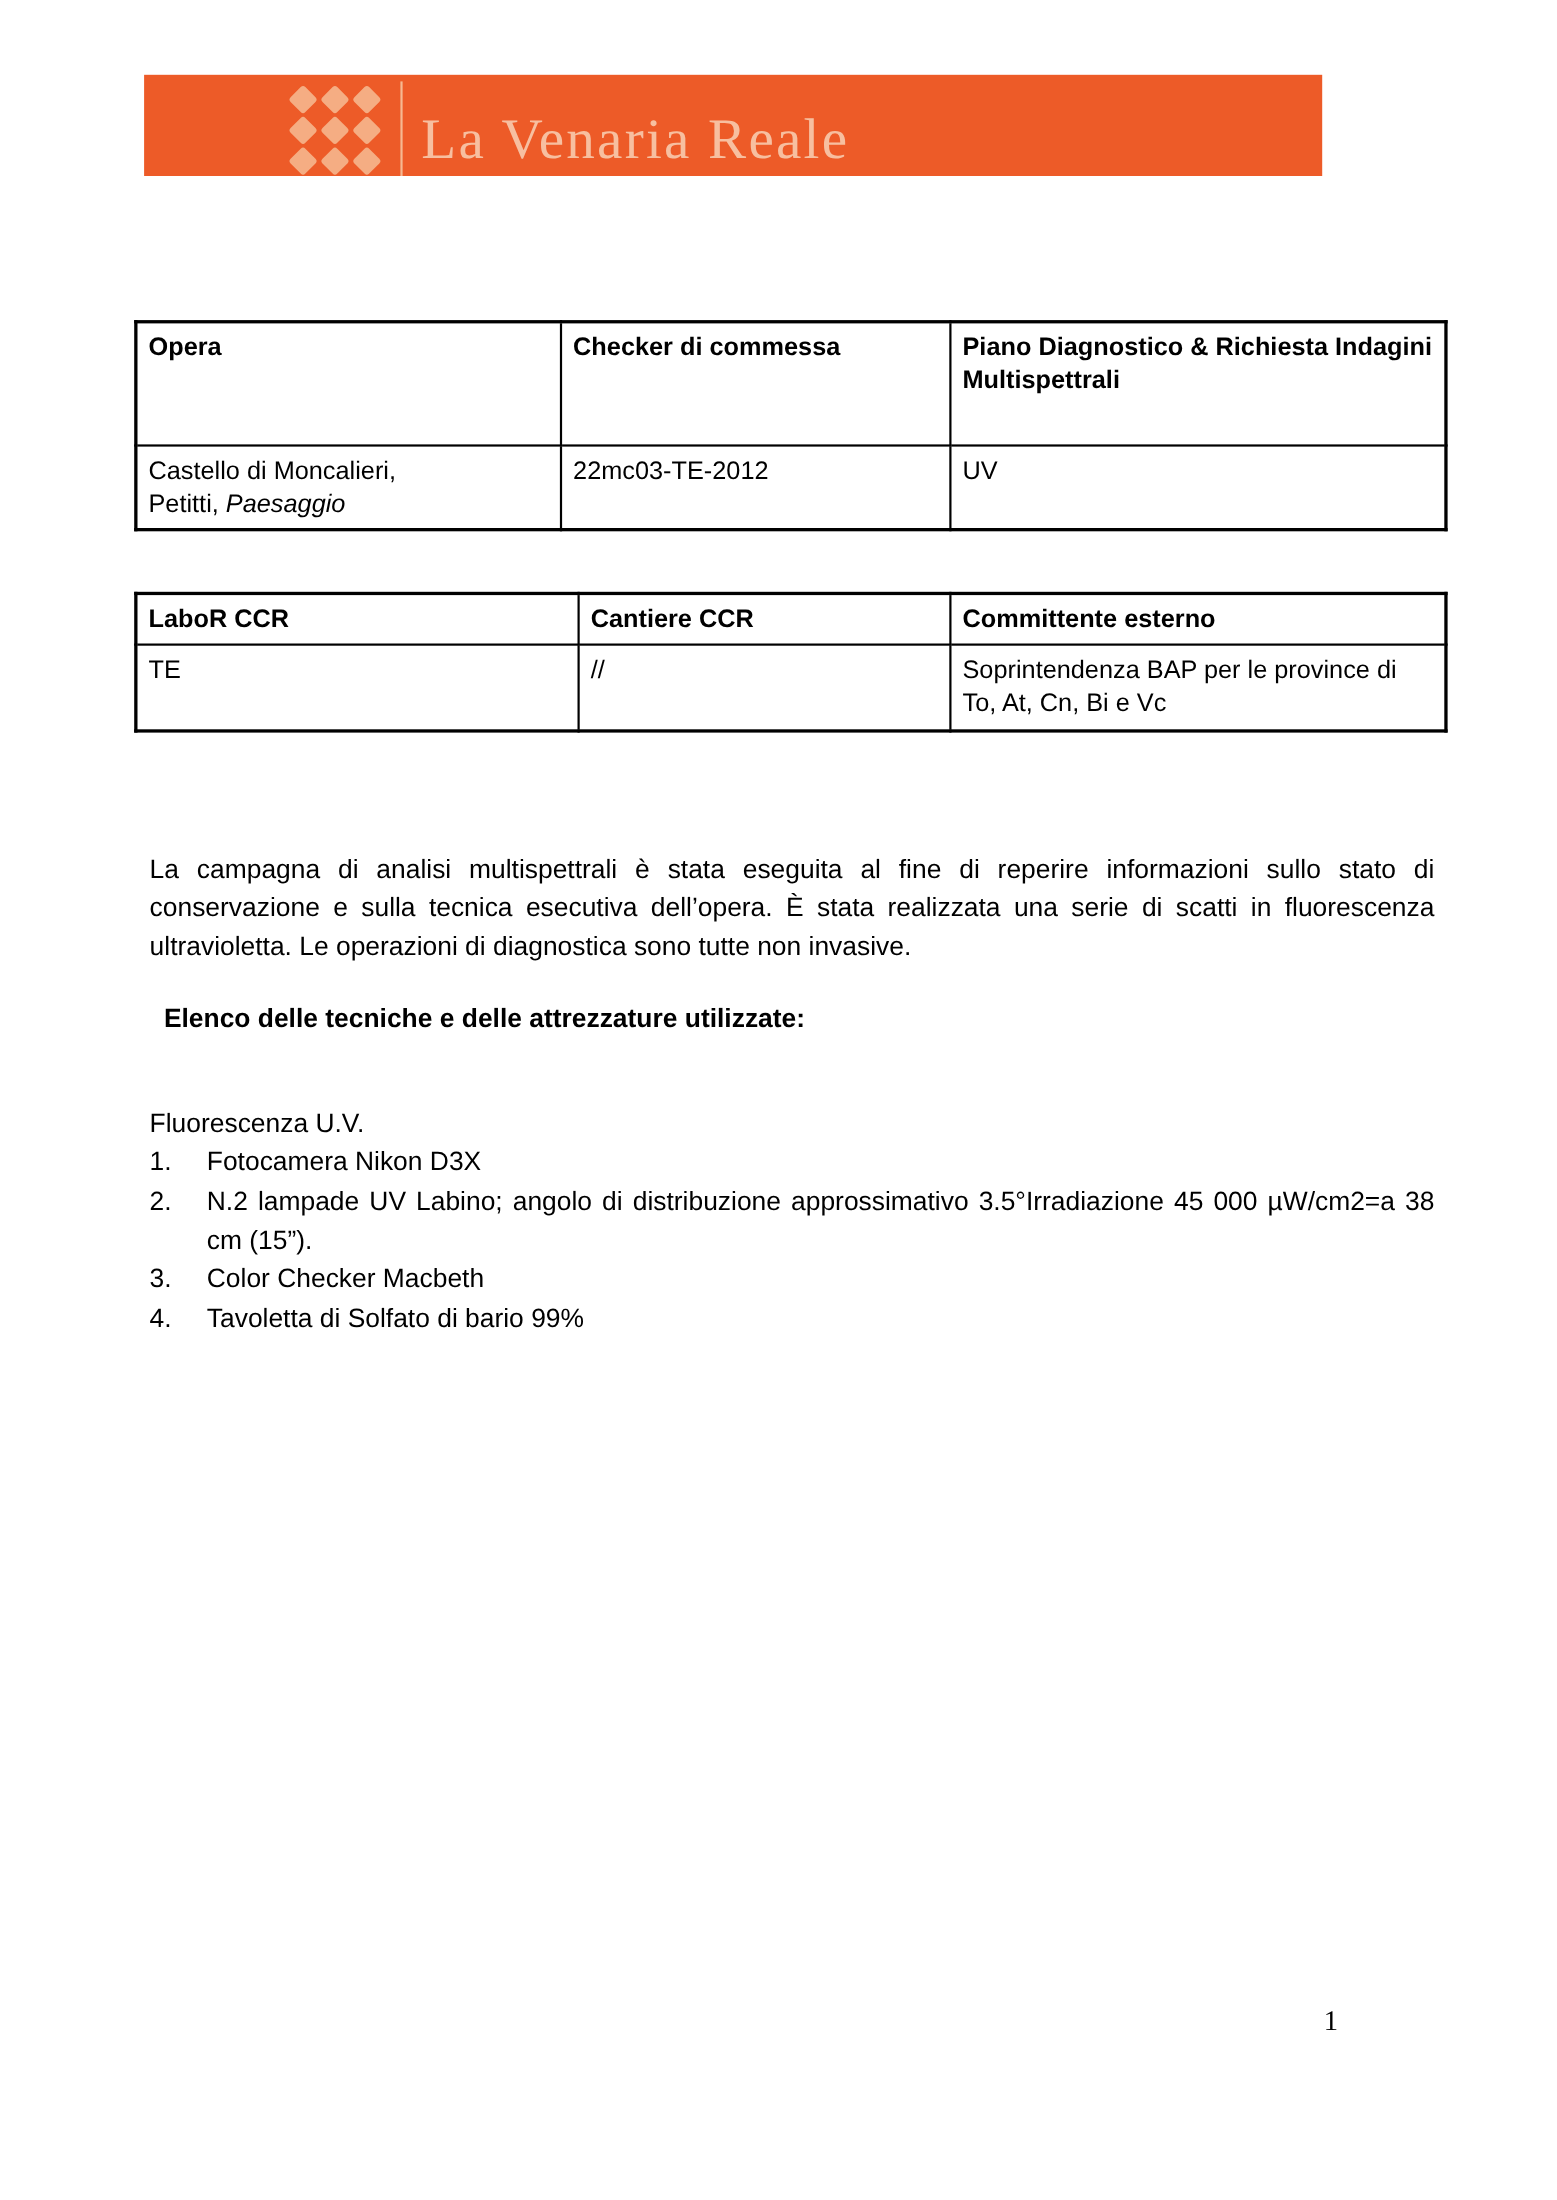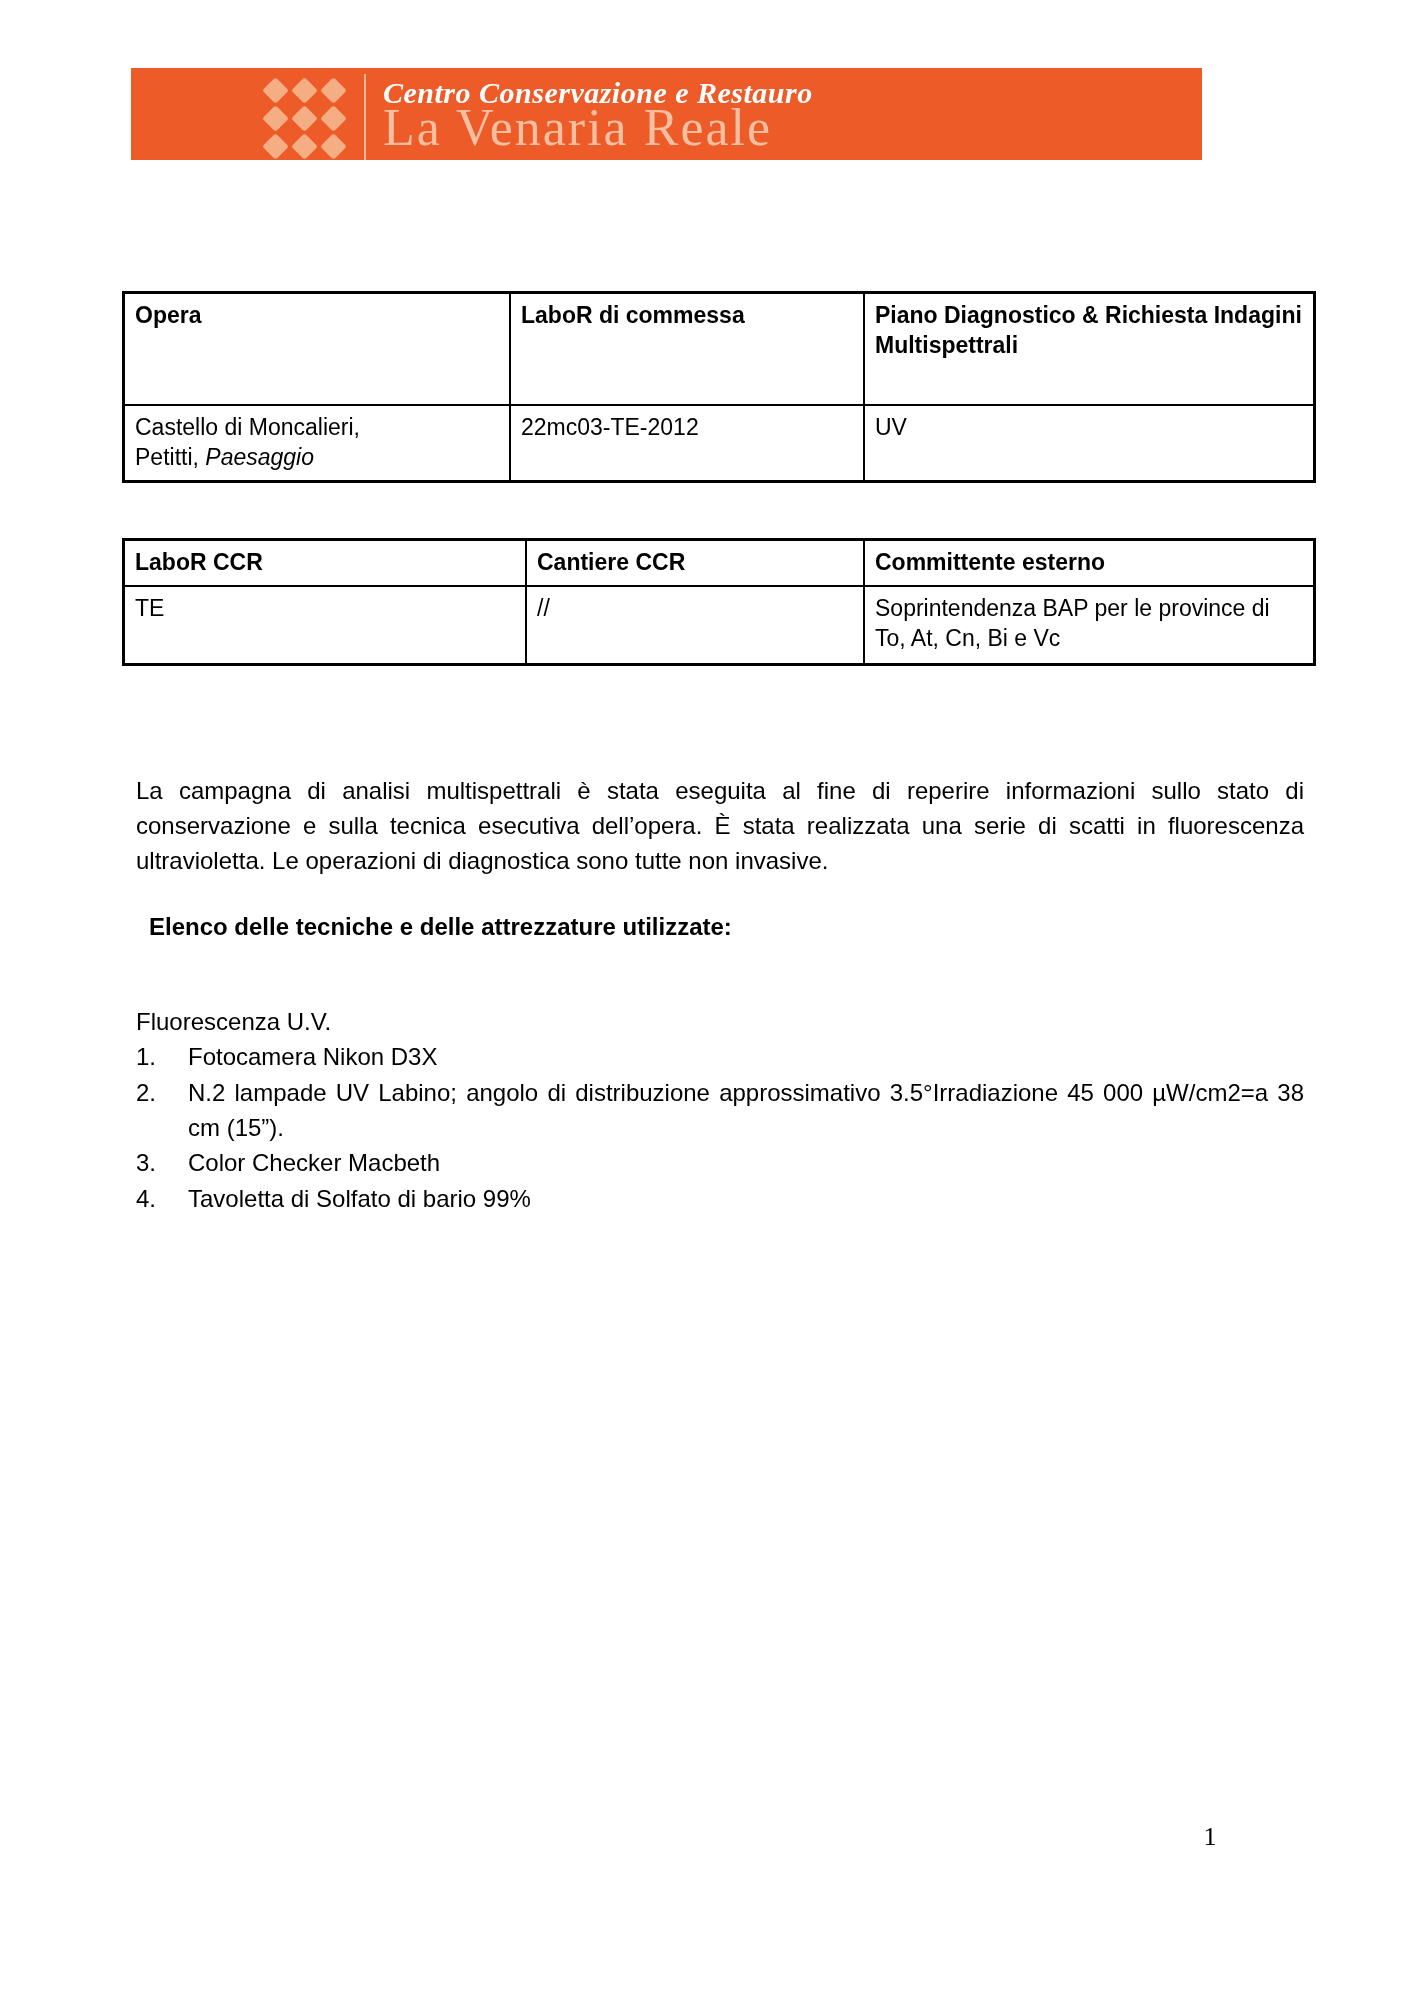--- a/index.html
+++ b/index.html
@@ -252,30 +252,29 @@
           <span class="diamond"></span>
           <span class="diamond"></span>
       </div>
       <div class="diamond-row">
         <span class="diamond"></span>
           <span class="diamond"></span>
           <span class="diamond"></span>
       </div>
     </div>
     <div class="logo-divider"></div>
-    <div class="logo-line1">Centro Conservazione e Restauro</div>
     <div class="logo-line2">La Venaria Reale</div>
   </div>
 
 
   <table class="doc-table" id="opera-table">
     <tbody>
         <tr class="head-row">
       <td class="c1 hdr">Opera</td>
-      <td class="c2 hdr">LaboR di commessa</td>
+      <td class="c2 hdr">Checker di commessa</td>
       <td class="c3 hdr">Piano Diagnostico &amp; Richiesta Indagini Multispettrali</td>
     </tr>
     <tr class="body-row">
       <td class="c1">
         <div>Castello di Moncalieri,</div>
         <div><span>Petitti, </span><span class="italic">Paesaggio</span></div>
       </td>
       <td class="c2">22mc03-TE-2012</td>
       <td class="c3">UV</td>
     </tr>

